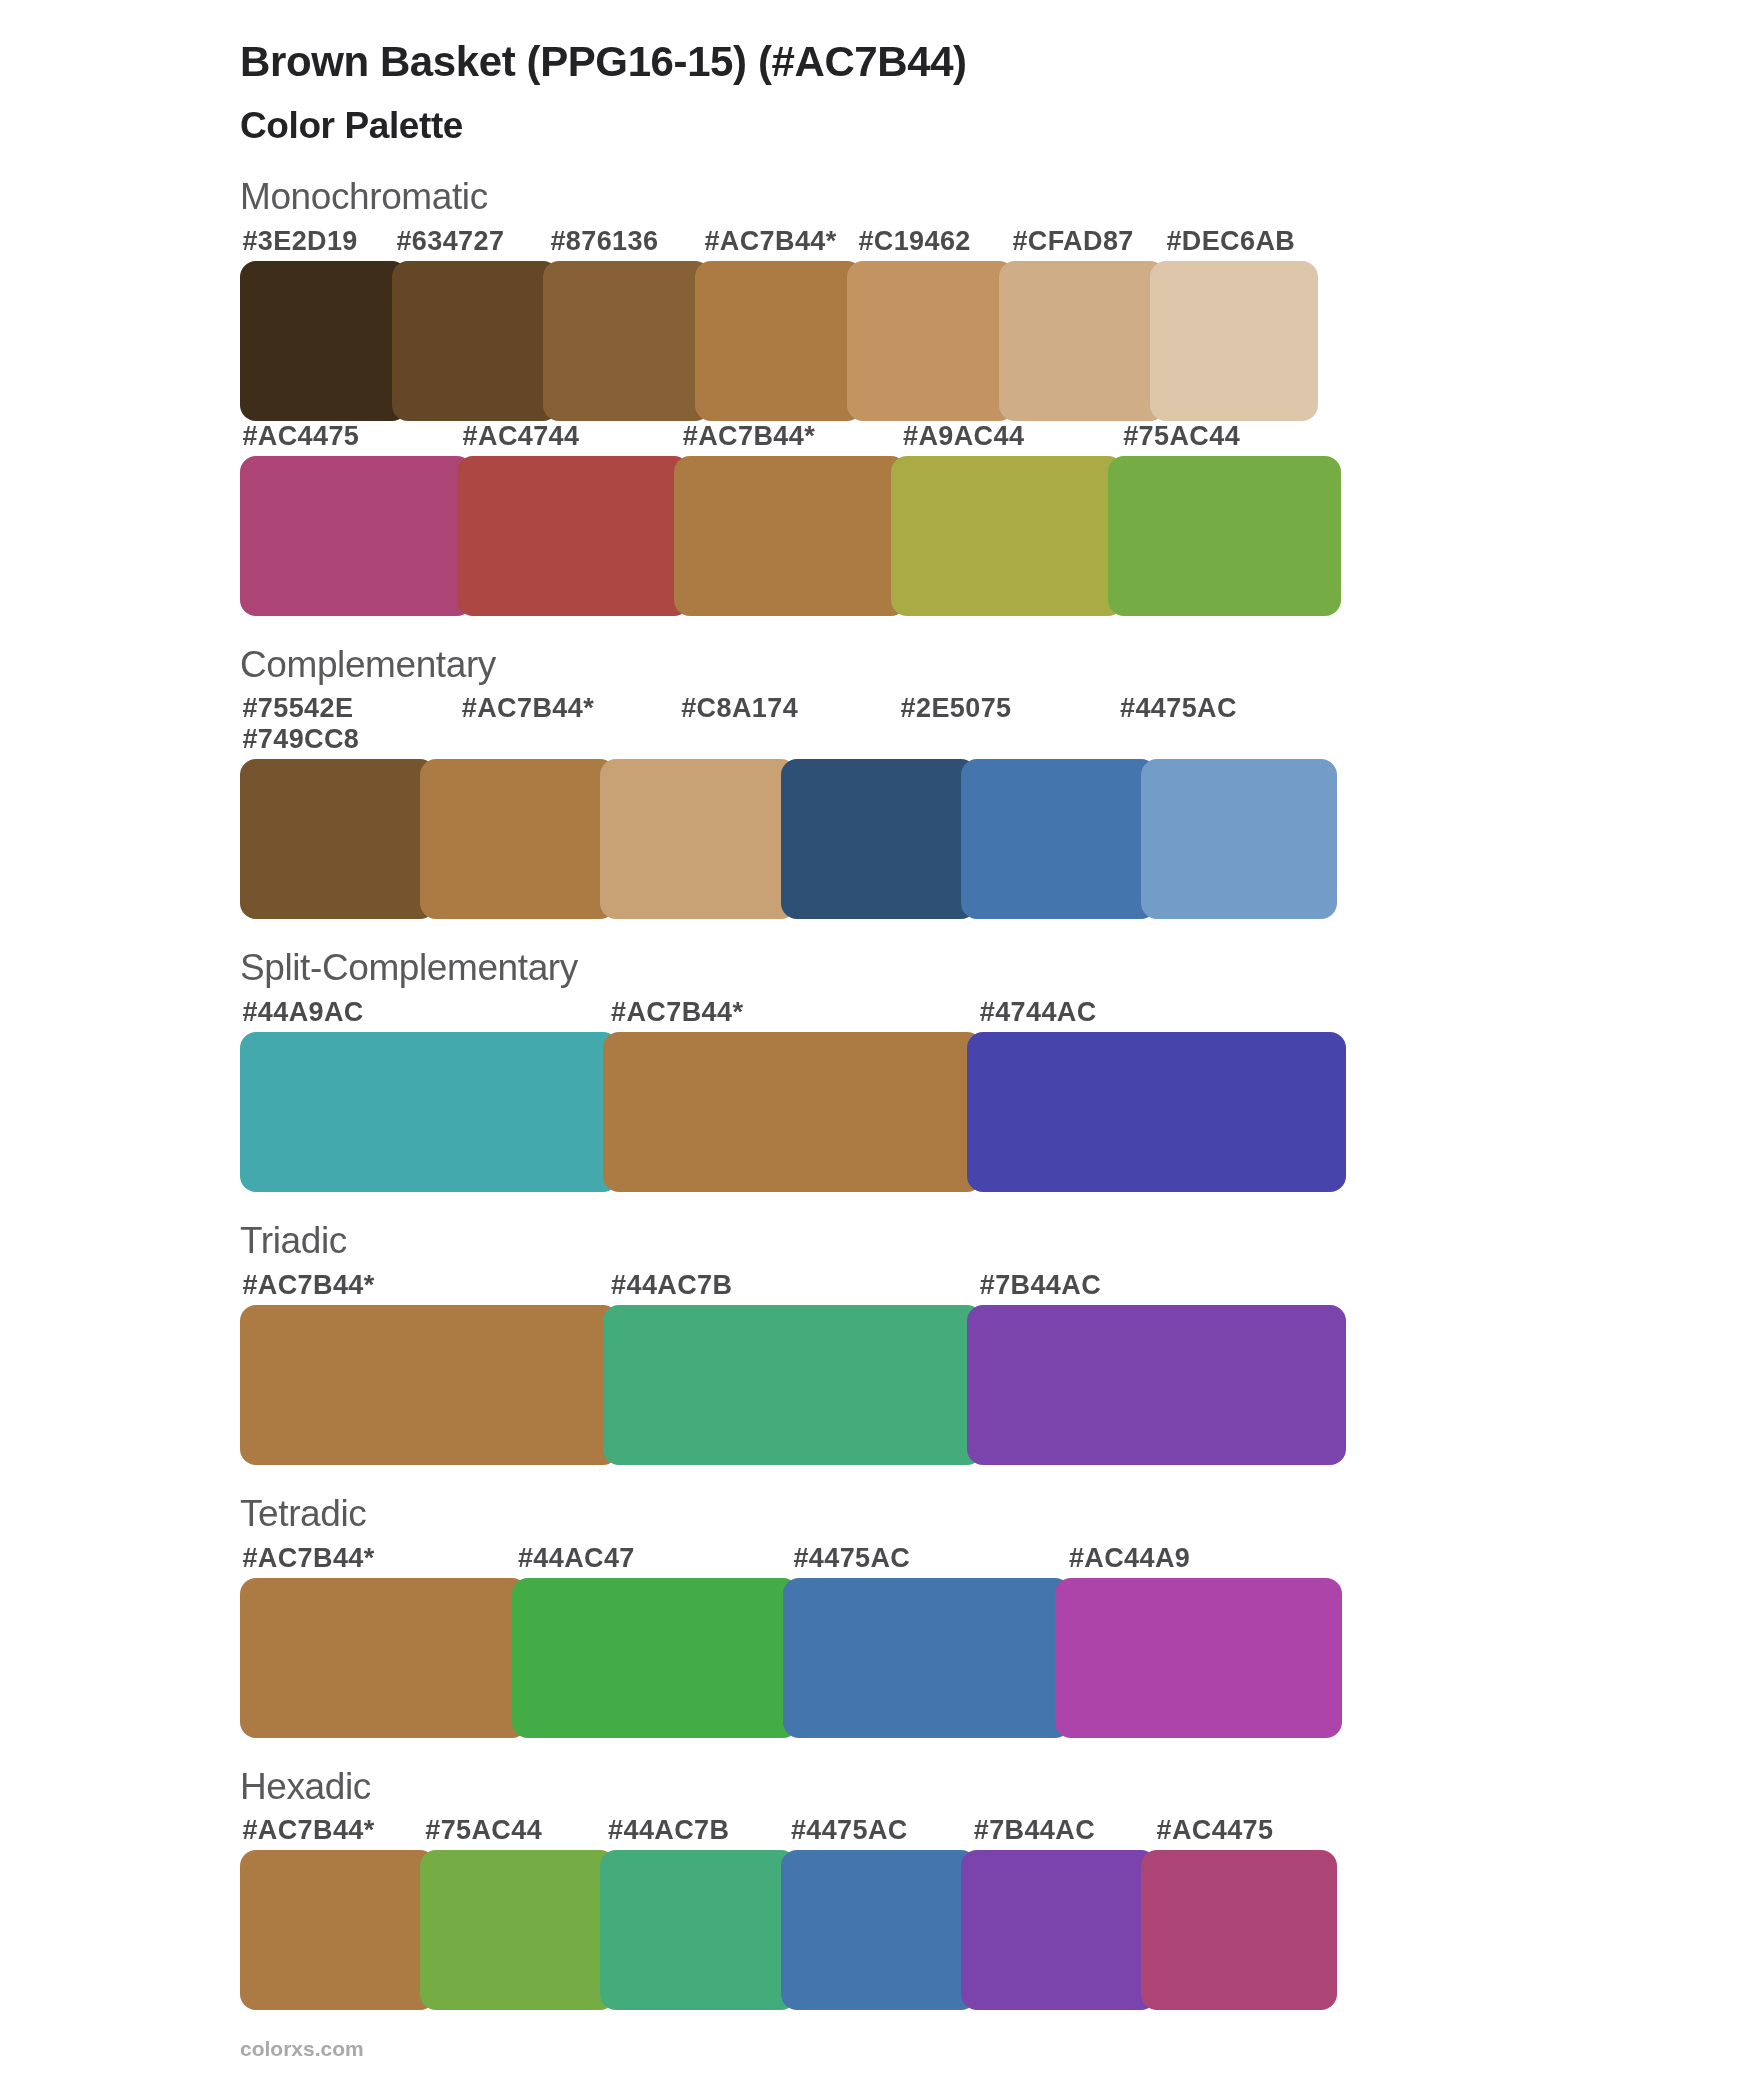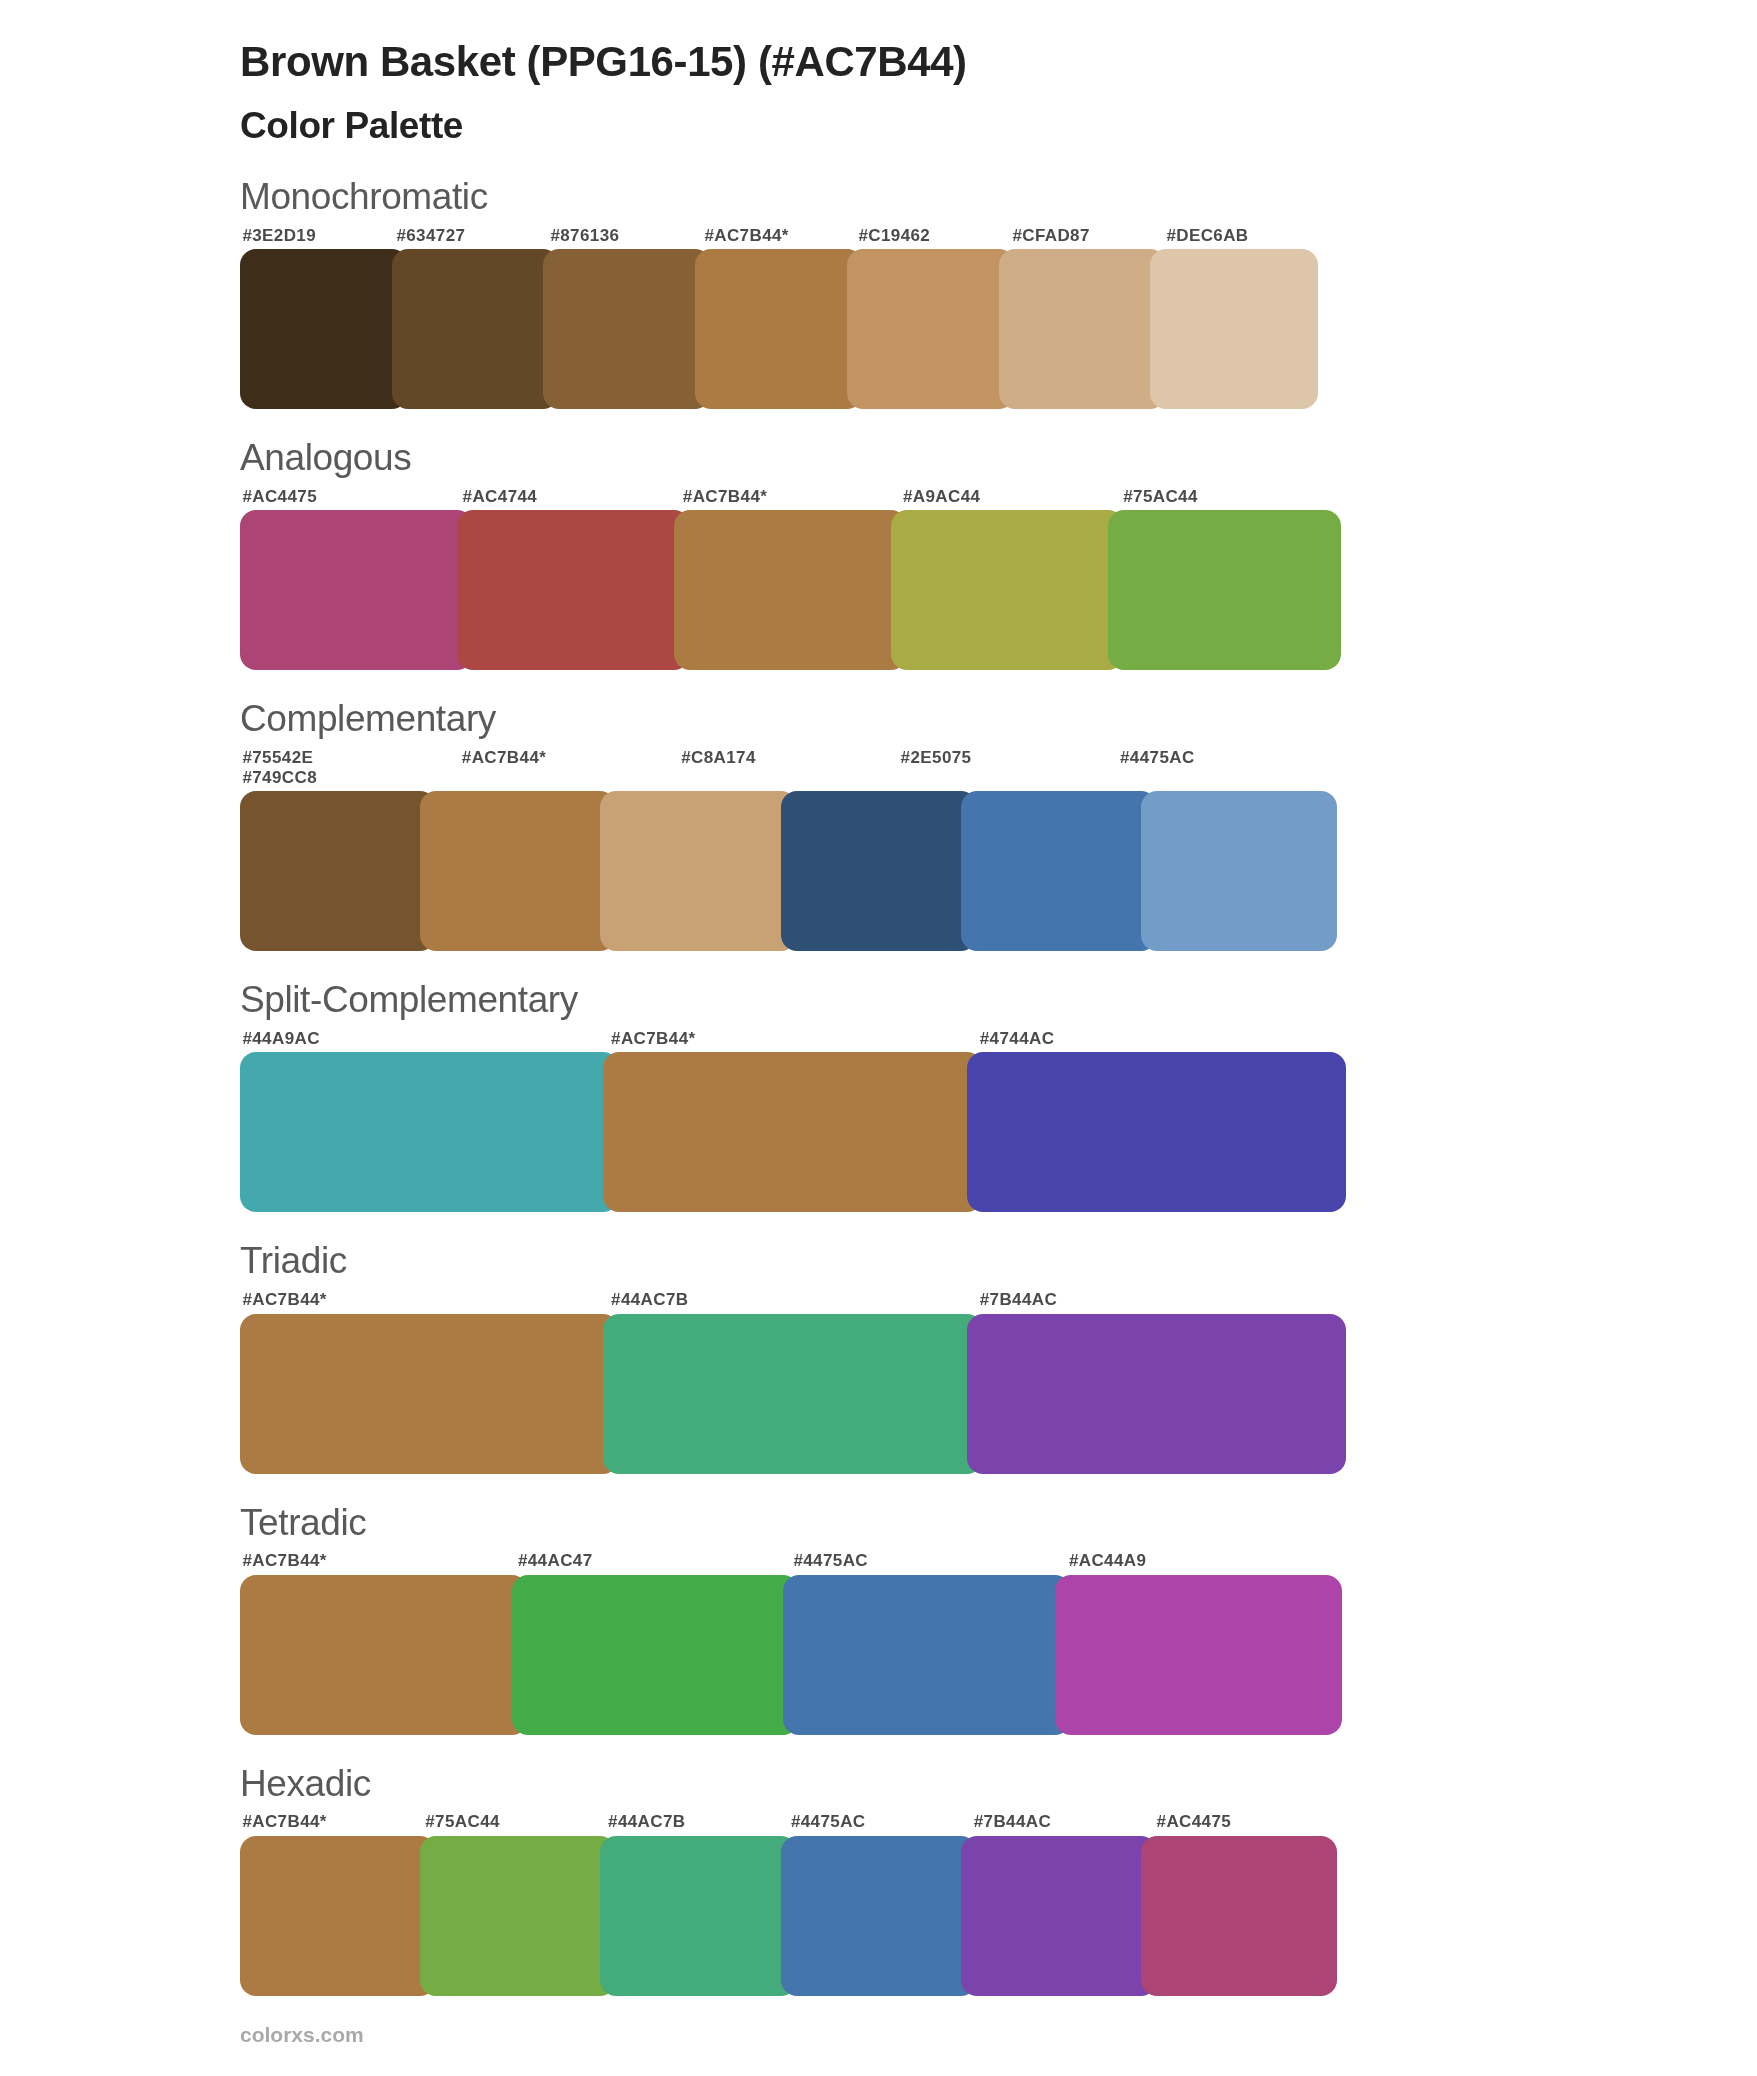--- a/index.html
+++ b/index.html
@@ -28,21 +28,21 @@
     margin:29px 0 8px; padding:0;
     font-size:37px; font-weight:400; line-height:1.1;
     letter-spacing:-0.4px;
     color:var(--heading-color,#59595B);
   }
   .labels {
     display:grid;
     margin:0 0 4px;
   }
   .hex-label {
-    font-size:17px; font-weight:700; line-height:1.15;
+    font-size:27px; font-weight:700; line-height:1.15;
     letter-spacing:0.4px;
     color:var(--label-color,#4B4B4D);
     padding-left:2.4px;
     white-space:nowrap;
   }
   .swatch-row {
     display:flex;
     height:160px;
   }
   .swatch {
@@ -80,21 +80,20 @@
           <div class="swatch" style="background: rgb(62, 45, 25);"></div>
           <div class="swatch" style="background: rgb(99, 71, 39);"></div>
           <div class="swatch" style="background: rgb(135, 97, 54);"></div>
           <div class="swatch" style="background: rgb(172, 123, 68);"></div>
           <div class="swatch" style="background: rgb(193, 148, 98);"></div>
           <div class="swatch" style="background: rgb(207, 173, 135);"></div>
           <div class="swatch" style="background: rgb(222, 198, 171);"></div>
         </div>
       </section>
       <section class="palette-section">
-        <h3 class="section-heading">Analogous</h3>
         <div class="labels" style="width: 1101px; grid-template-columns: repeat(5, 1fr);">
           <div class="hex-label">#AC4475</div>
           <div class="hex-label">#AC4744</div>
           <div class="hex-label">#AC7B44*</div>
           <div class="hex-label">#A9AC44</div>
           <div class="hex-label">#75AC44</div>
         </div>
         <div class="swatch-row" style="width: 1101px;">
           <div class="swatch" style="background: rgb(172, 68, 117);"></div>
           <div class="swatch" style="background: rgb(172, 71, 68);"></div>

